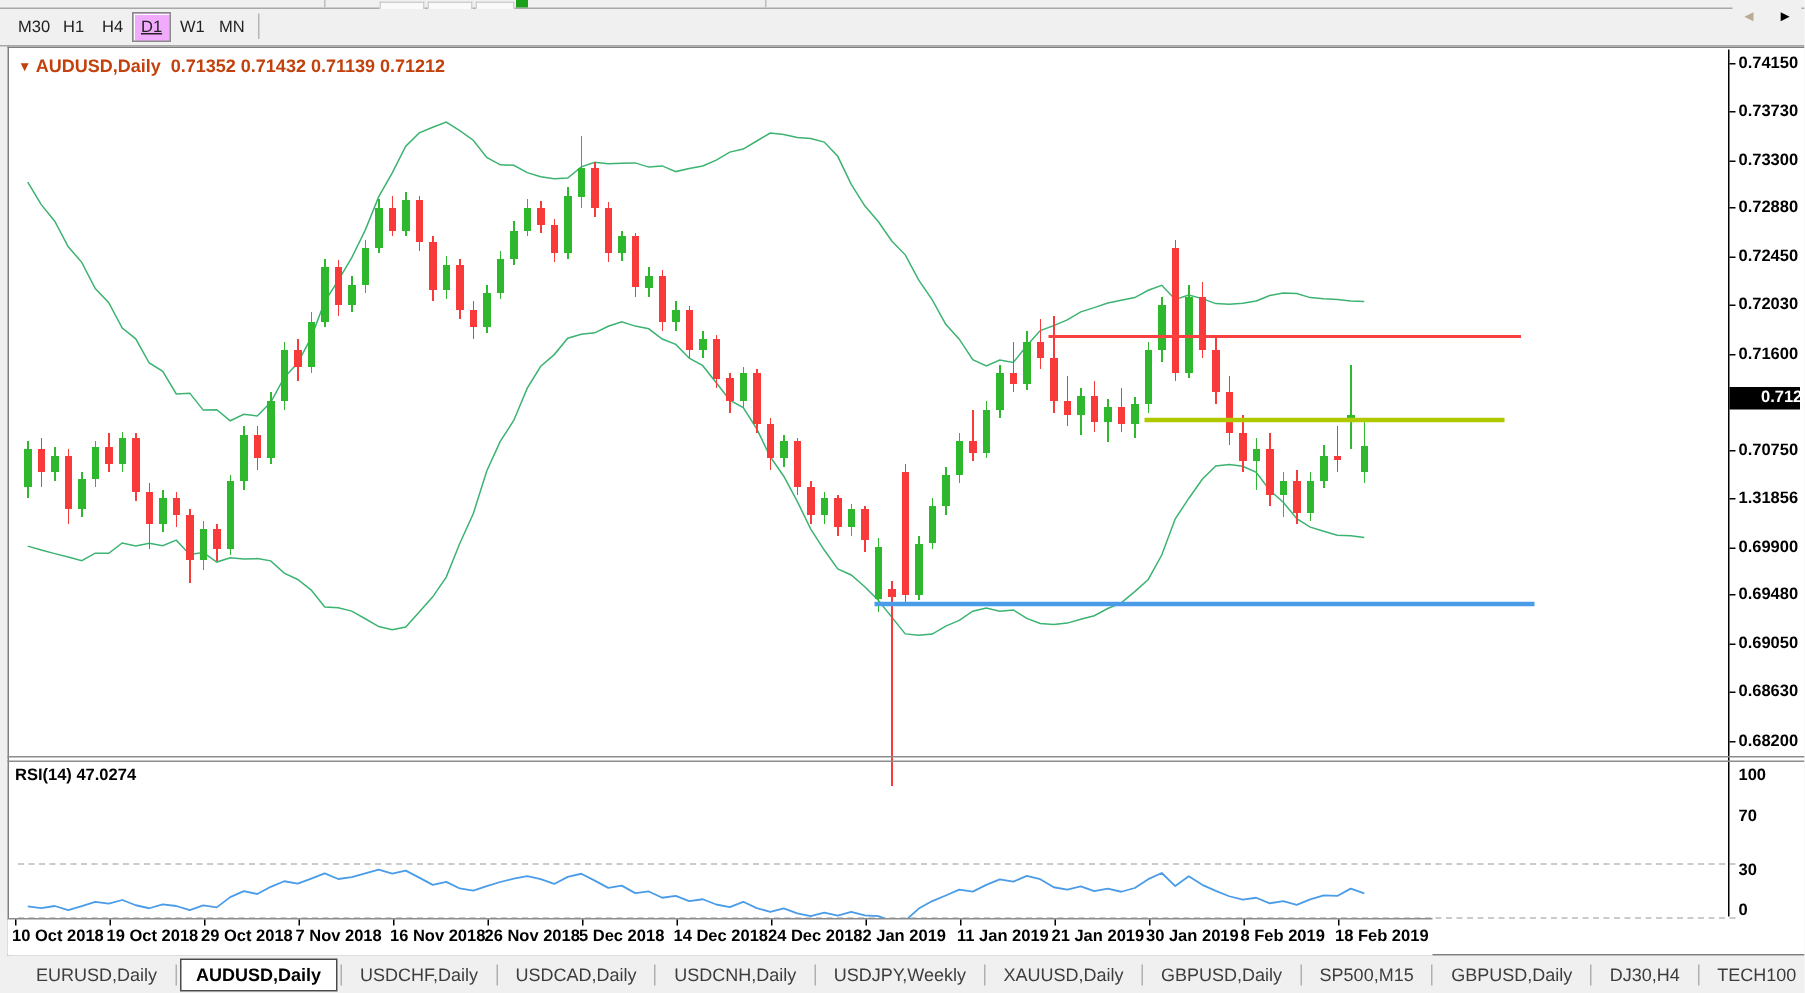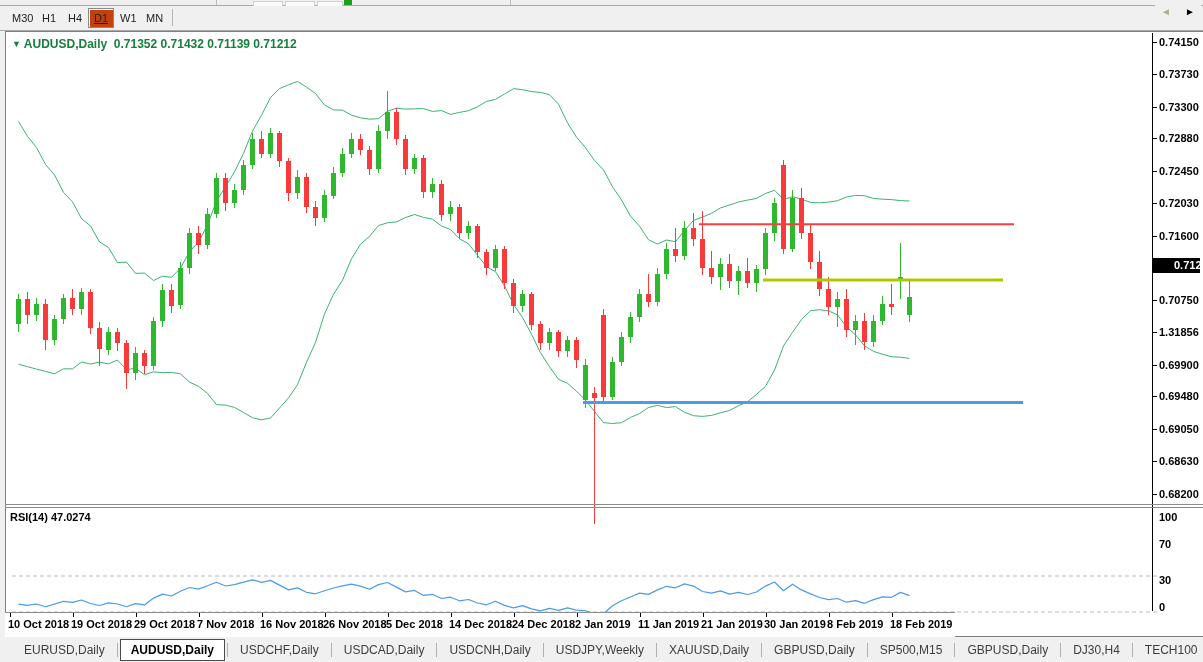--- a/index.html
+++ b/index.html
@@ -10,27 +10,27 @@
     -webkit-font-smoothing:none;
   }
   
   #top-sliver{position:absolute;left:0;top:0;width:1203px;height:5px;background:#f0f0f0;border-bottom:1px solid #a8a8a8;}
   #top-sliver .ghost{position:absolute;top:1px;height:4px;background:#fafafa;border:1px solid #cfcfcf;border-bottom:none;}
   #top-sliver .sep{position:absolute;top:0;width:1px;height:5px;background:#bdbdbd;}
   #top-sliver .grn{position:absolute;top:0;height:5px;width:8px;background:#1ba01b;}
   
   #tf-toolbar{position:absolute;left:0;top:6px;width:1203px;height:24px;background:#f0f0f0;border-bottom:1px solid #a8a8a8;}
   .tf-btn{position:absolute;top:2px;height:18px;line-height:18px;padding:0 5px;font-size:11px;color:#222;text-align:center;cursor:default;border:1px solid transparent;}
-  .tf-btn.active{background:#c2410c;border:1px solid #8a8a8a;box-shadow:inset 1px 1px 0 #ffffff;text-decoration:underline;}
+  .tf-btn.active{background:#f0abfc;border:1px solid #8a8a8a;box-shadow:inset 1px 1px 0 #ffffff;text-decoration:underline;}
   .tf-sep{position:absolute;top:3px;width:1px;height:17px;background:#b5b5b5;}
   
   #chart-window{position:absolute;left:5px;top:31px;width:1198px;height:606px;background:#ffffff;border-left:1px solid #7f7f7f;border-top:1px solid #7f7f7f;border-bottom:1px solid #7f7f7f;box-sizing:border-box;}
   #main-chart-svg{position:absolute;left:6px;top:33px;}
   #rsi-svg{position:absolute;left:6px;top:508px;}
-  #chart-title{position:absolute;left:12px;top:37px;font-size:12px;font-weight:bold;color:#15803d;white-space:pre;}
+  #chart-title{position:absolute;left:12px;top:37px;font-size:12px;font-weight:bold;color:#c2410c;white-space:pre;}
   #chart-title .dd{font-size:9px;position:relative;top:-1px;}
   #axis-vline{position:absolute;left:1152px;top:33px;width:1px;height:578px;background:#000;}
   .price-tick-label{position:absolute;left:1159px;width:44px;font-size:11px;font-weight:bold;color:#000;height:14px;line-height:14px;}
   .price-tick-dash{position:absolute;left:1153px;width:4px;height:1px;background:#000;}
   #price-badge{position:absolute;left:1153px;top:258px;width:47px;height:15px;background:#000;color:#fff;font-size:11px;font-weight:bold;line-height:15px;padding-left:21px;box-sizing:border-box;}
   #splitter-a{position:absolute;left:0;top:504px;width:1198px;height:1px;background:#8c8c8c;}
   #splitter-b{position:absolute;left:0;top:507px;width:1198px;height:1px;background:#8c8c8c;}
   #rsi-label{position:absolute;left:10px;top:511px;font-size:11px;font-weight:bold;color:#000;}
   .rsi-scale-label{position:absolute;left:1159px;width:40px;font-size:11px;font-weight:bold;color:#000;height:14px;line-height:14px;}
   #date-strip{position:absolute;left:0;top:612px;width:950px;height:24px;background:#fff;border-top:1px solid #8c8c8c;}

